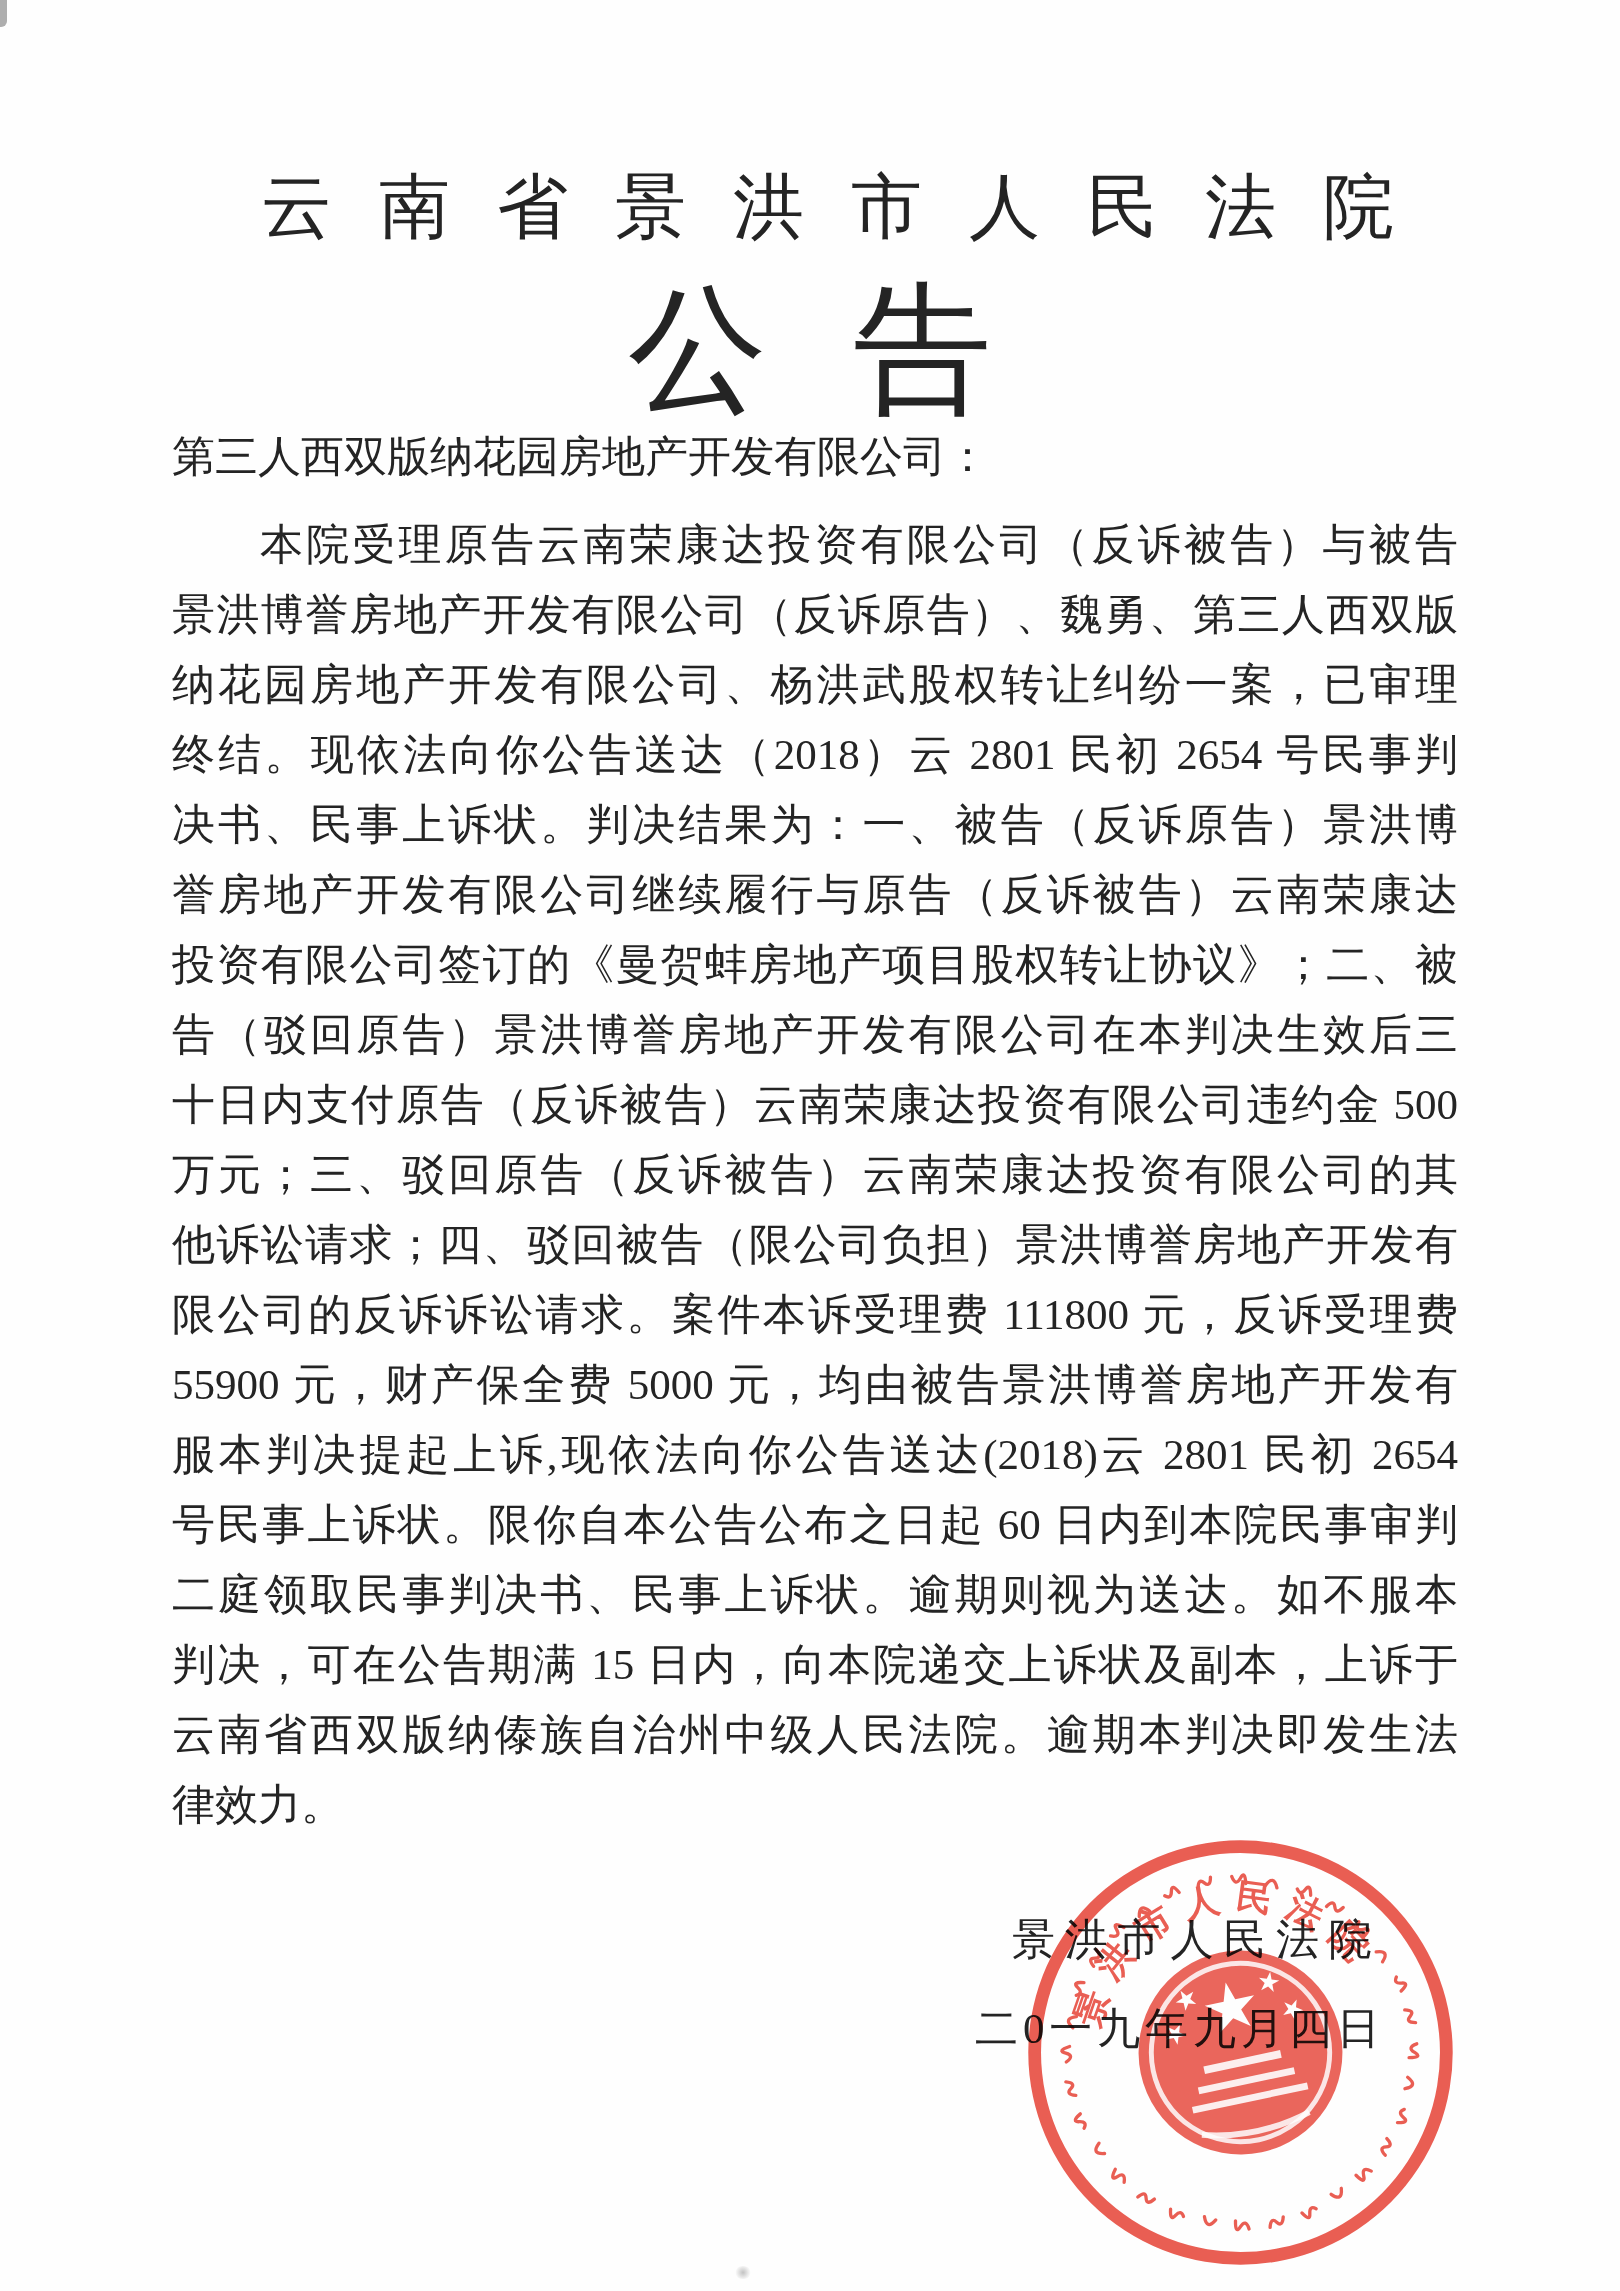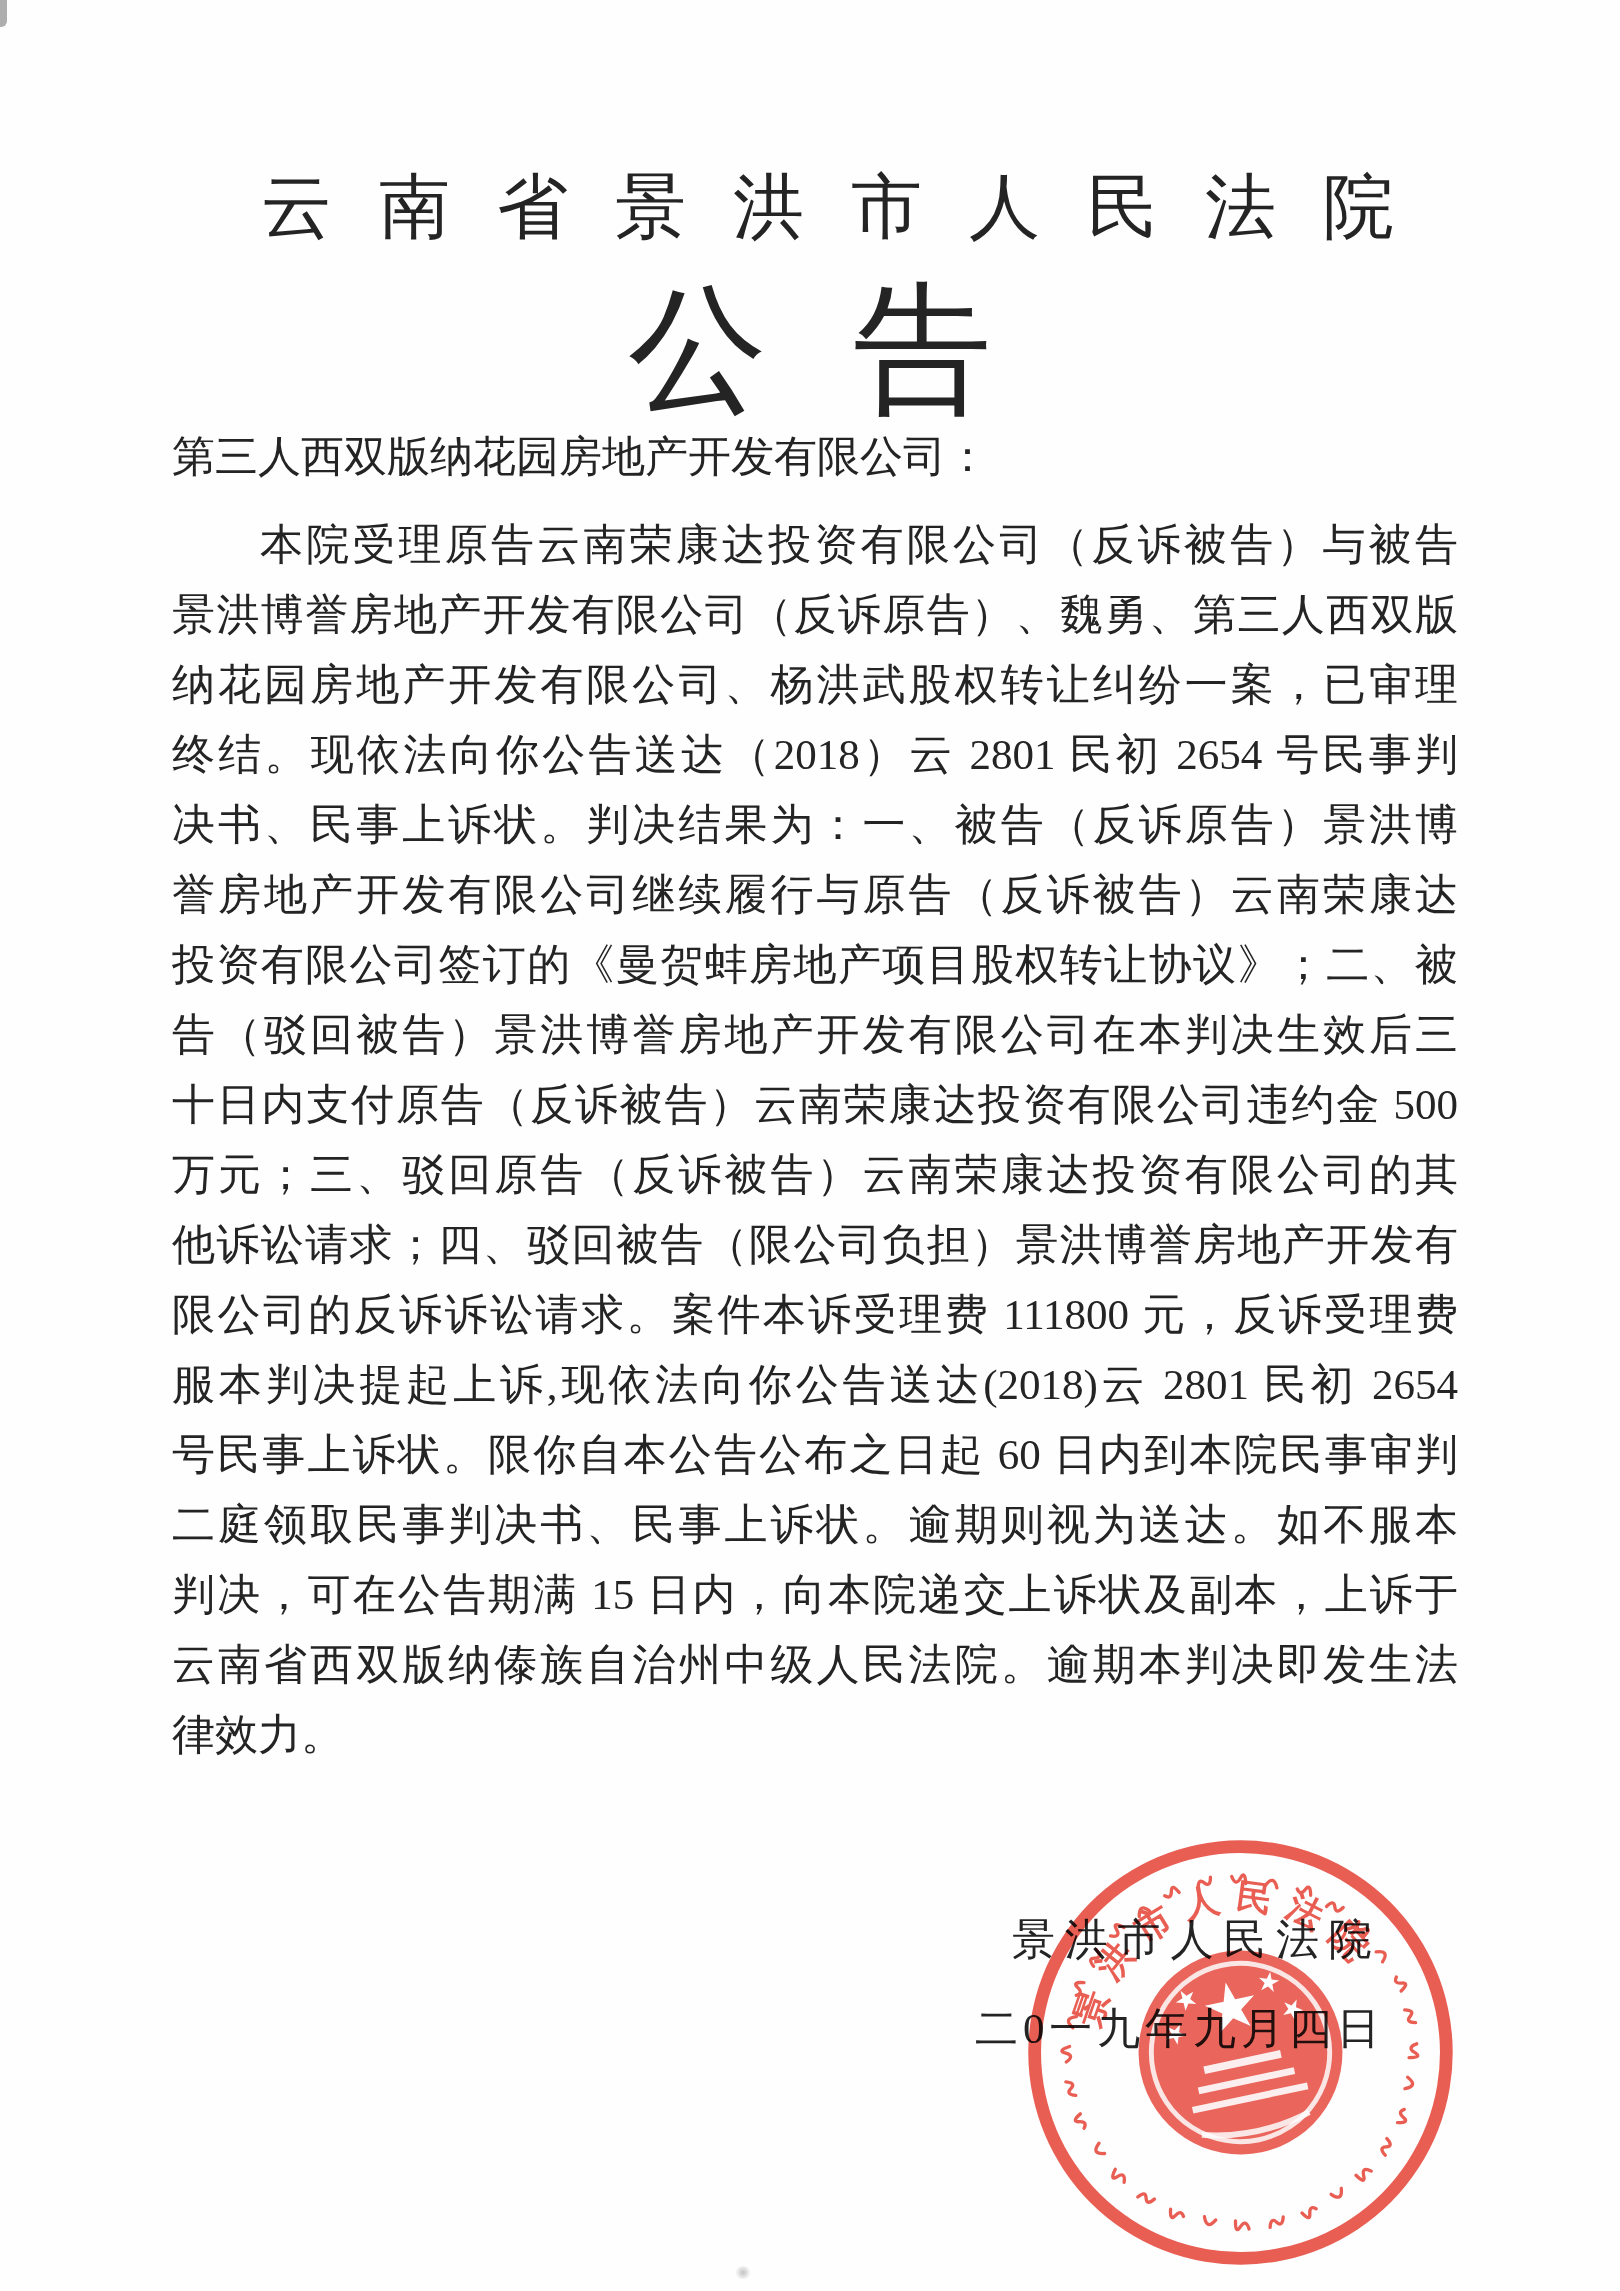--- a/index.html
+++ b/index.html
@@ -67,25 +67,26 @@
   <div class="salutation">第三人西双版纳花园房地产开发有限公司：</div>
 
   <div class="body-lines" id="bodyLines">
       <div class="line first">本院受理原告云南荣康达投资有限公司（反诉被告）与被告</div>
       <div class="line">景洪博誉房地产开发有限公司（反诉原告）、魏勇、第三人西双版</div>
       <div class="line">纳花园房地产开发有限公司、杨洪武股权转让纠纷一案，已审理</div>
       <div class="line">终结。现依法向你公告送达（2018）云 2801 民初 2654 号民事判</div>
       <div class="line">决书、民事上诉状。判决结果为：一、被告（反诉原告）景洪博</div>
       <div class="line">誉房地产开发有限公司继续履行与原告（反诉被告）云南荣康达</div>
       <div class="line">投资有限公司签订的《曼贺蚌房地产项目股权转让协议》；二、被</div>
-      <div class="line">告（驳回被告）景洪博誉房地产开发有限公司在本判决生效后三</div>
+      <div class="line">告（驳回原告）景洪博誉房地产开发有限公司在本判决生效后三</div>
       <div class="line">十日内支付原告（反诉被告）云南荣康达投资有限公司违约金 500</div>
       <div class="line">万元；三、驳回原告（反诉被告）云南荣康达投资有限公司的其</div>
       <div class="line">他诉讼请求；四、驳回被告（限公司负担）景洪博誉房地产开发有</div>
       <div class="line">限公司的反诉诉讼请求。案件本诉受理费 111800 元，反诉受理费</div>
+      <div class="line">55900 元，财产保全费 5000 元，均由被告景洪博誉房地产开发有</div>
       <div class="line">服本判决提起上诉,现依法向你公告送达(2018)云 2801 民初 2654</div>
       <div class="line">号民事上诉状。限你自本公告公布之日起 60 日内到本院民事审判</div>
       <div class="line">二庭领取民事判决书、民事上诉状。逾期则视为送达。如不服本</div>
       <div class="line">判决，可在公告期满 15 日内，向本院递交上诉状及副本，上诉于</div>
       <div class="line">云南省西双版纳傣族自治州中级人民法院。逾期本判决即发生法</div>
       <div class="line last">律效力。</div>
     </div>
 
   <div class="signature">景洪市人民法院</div>
 

